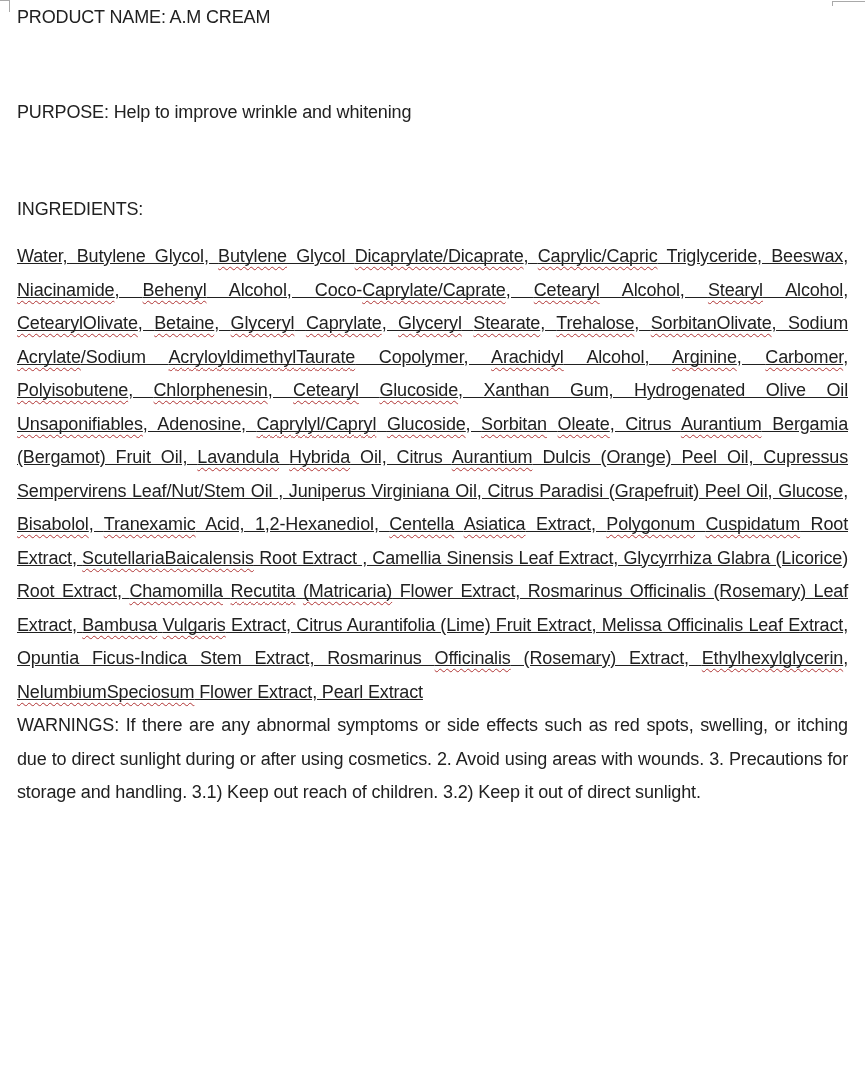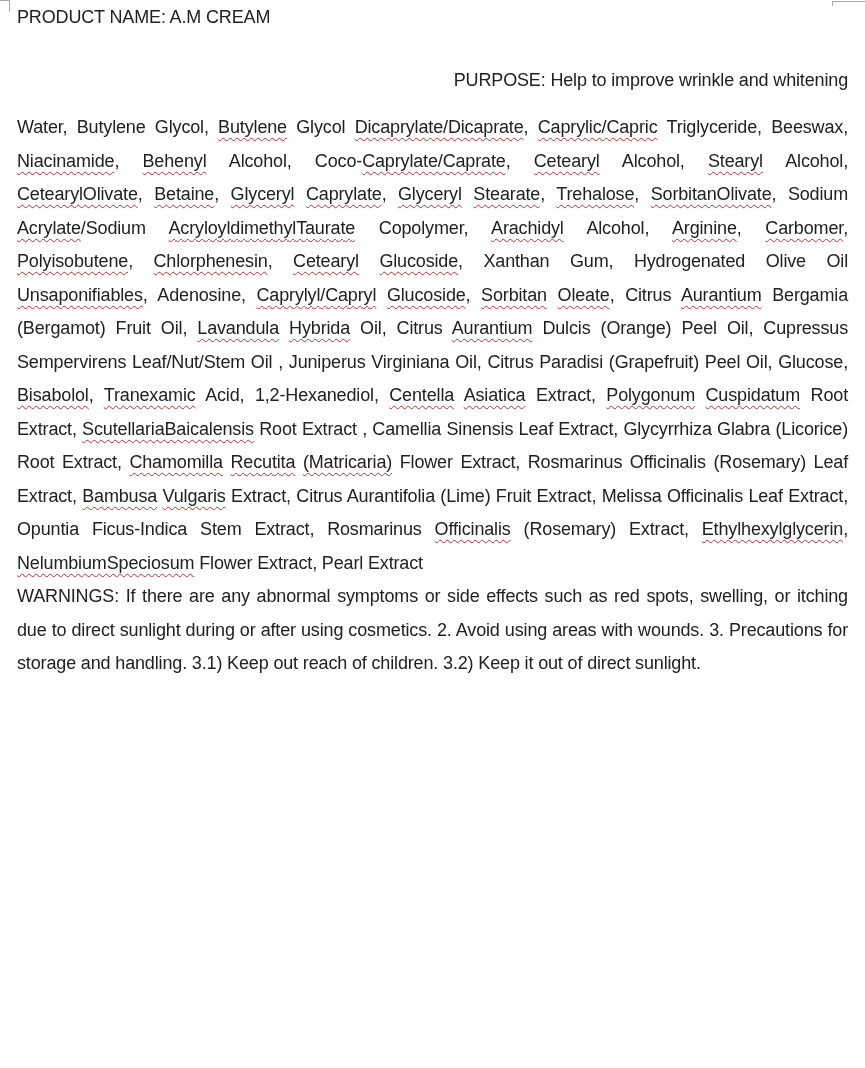--- a/index.html
+++ b/index.html
@@ -45,24 +45,24 @@
     white-space: nowrap;
   }
   .doc-para {
     font-size: 18px;
     line-height: 33.5px;
     letter-spacing: -0.15px;
     text-align: justify;
     margin: 0;
   }
   #product-name-line   { margin-top: 0; }
-  #purpose-line        { margin-top: 29px; text-align: right; }
+  #purpose-line        { margin-top: 61px; }
   #directions-line     { margin-top: 63px; }
   #ingredients-heading { margin-top: 63px; }
-  #ingredients-para    { margin-top: 14px; }
+  #ingredients-para    { margin-top: 14px; text-decoration: underline; }
   #warnings-para       { }
   .misspelled {
     text-decoration-line: underline;
     text-decoration-style: wavy;
     text-decoration-color: var(--squiggle-color);
     text-decoration-thickness: 1px;
     text-underline-offset: 4px;
     text-decoration-skip-ink: none;
   }
 </style>
@@ -72,18 +72,19 @@
 <div class="page">
 
   <div class="corner-mark-left"></div>
   <div class="corner-mark-right"></div>
 
   <div class="doc-line" id="product-name-line">PRODUCT NAME: A.M CREAM</div>
 
   <div class="doc-line" id="purpose-line">PURPOSE: Help to improve wrinkle and whitening</div>
 
 
+  <div class="doc-line" id="ingredients-heading">INGREDIENTS:</div>
 
   <p class="doc-para" id="ingredients-para"><span>Water, Butylene Glycol, </span><span class="misspelled">Butylene</span><span> Glycol </span><span class="misspelled">Dicaprylate/Dicaprate</span><span>, </span><span class="misspelled">Caprylic/Capric</span><span> Triglyceride, Beeswax, </span><span class="misspelled">Niacinamide</span><span>, </span><span class="misspelled">Behenyl</span><span> Alcohol, Coco-</span><span class="misspelled">Caprylate/Caprate</span><span>, </span><span class="misspelled">Cetearyl</span><span> Alcohol, </span><span class="misspelled">Stearyl</span><span> Alcohol, </span><span class="misspelled">CetearylOlivate</span><span>, </span><span class="misspelled">Betaine</span><span>, </span><span class="misspelled">Glyceryl</span><span> </span><span class="misspelled">Caprylate</span><span>, </span><span class="misspelled">Glyceryl</span><span> </span><span class="misspelled">Stearate</span><span>, </span><span class="misspelled">Trehalose</span><span>, </span><span class="misspelled">SorbitanOlivate</span><span>, Sodium </span><span class="misspelled">Acrylate</span><span>/Sodium </span><span class="misspelled">AcryloyldimethylTaurate</span><span> Copolymer, </span><span class="misspelled">Arachidyl</span><span> Alcohol, </span><span class="misspelled">Arginine</span><span>, </span><span class="misspelled">Carbomer</span><span>, </span><span class="misspelled">Polyisobutene</span><span>, </span><span class="misspelled">Chlorphenesin</span><span>, </span><span class="misspelled">Cetearyl</span><span> </span><span class="misspelled">Glucoside</span><span>, Xanthan Gum, Hydrogenated Olive Oil </span><span class="misspelled">Unsaponifiables</span><span>, Adenosine, </span><span class="misspelled">Caprylyl/Capryl</span><span> </span><span class="misspelled">Glucoside</span><span>, </span><span class="misspelled">Sorbitan</span><span> </span><span class="misspelled">Oleate</span><span>, Citrus </span><span class="misspelled">Aurantium</span><span> Bergamia (Bergamot) Fruit Oil, </span><span class="misspelled">Lavandula</span><span> </span><span class="misspelled">Hybrida</span><span> Oil, Citrus </span><span class="misspelled">Aurantium</span><span> Dulcis (Orange) Peel Oil, Cupressus Sempervirens Leaf/Nut/Stem Oil , Juniperus Virginiana Oil, Citrus Paradisi (Grapefruit) Peel Oil, Glucose, </span><span class="misspelled">Bisabolol</span><span>, </span><span class="misspelled">Tranexamic</span><span> Acid, 1,2-Hexanediol, </span><span class="misspelled">Centella</span><span> </span><span class="misspelled">Asiatica</span><span> Extract, </span><span class="misspelled">Polygonum</span><span> </span><span class="misspelled">Cuspidatum</span><span> Root Extract, </span><span class="misspelled">ScutellariaBaicalensis</span><span> Root Extract , Camellia Sinensis Leaf Extract, Glycyrrhiza Glabra (Licorice) Root Extract, </span><span class="misspelled">Chamomilla</span><span> </span><span class="misspelled">Recutita</span><span> </span><span class="misspelled">(Matricaria)</span><span> Flower Extract, Rosmarinus Officinalis (Rosemary) Leaf Extract, </span><span class="misspelled">Bambusa</span><span> </span><span class="misspelled">Vulgaris</span><span> Extract, Citrus Aurantifolia (Lime) Fruit Extract, Melissa Officinalis Leaf Extract, Opuntia Ficus-Indica Stem Extract, Rosmarinus </span><span class="misspelled">Officinalis</span><span> (Rosemary) Extract, </span><span class="misspelled">Ethylhexylglycerin</span><span>, </span><span class="misspelled">NelumbiumSpeciosum</span><span> Flower Extract, Pearl Extract</span></p>
 
   <p class="doc-para" id="warnings-para">WARNINGS: If there are any abnormal symptoms or side effects such as red spots, swelling, or itching due to direct sunlight during or after using cosmetics. 2. Avoid using areas with wounds. 3. Precautions for storage and handling. 3.1) Keep out reach of children. 3.2) Keep it out of direct sunlight.</p>
 
 </div>
 
 </body></html>

